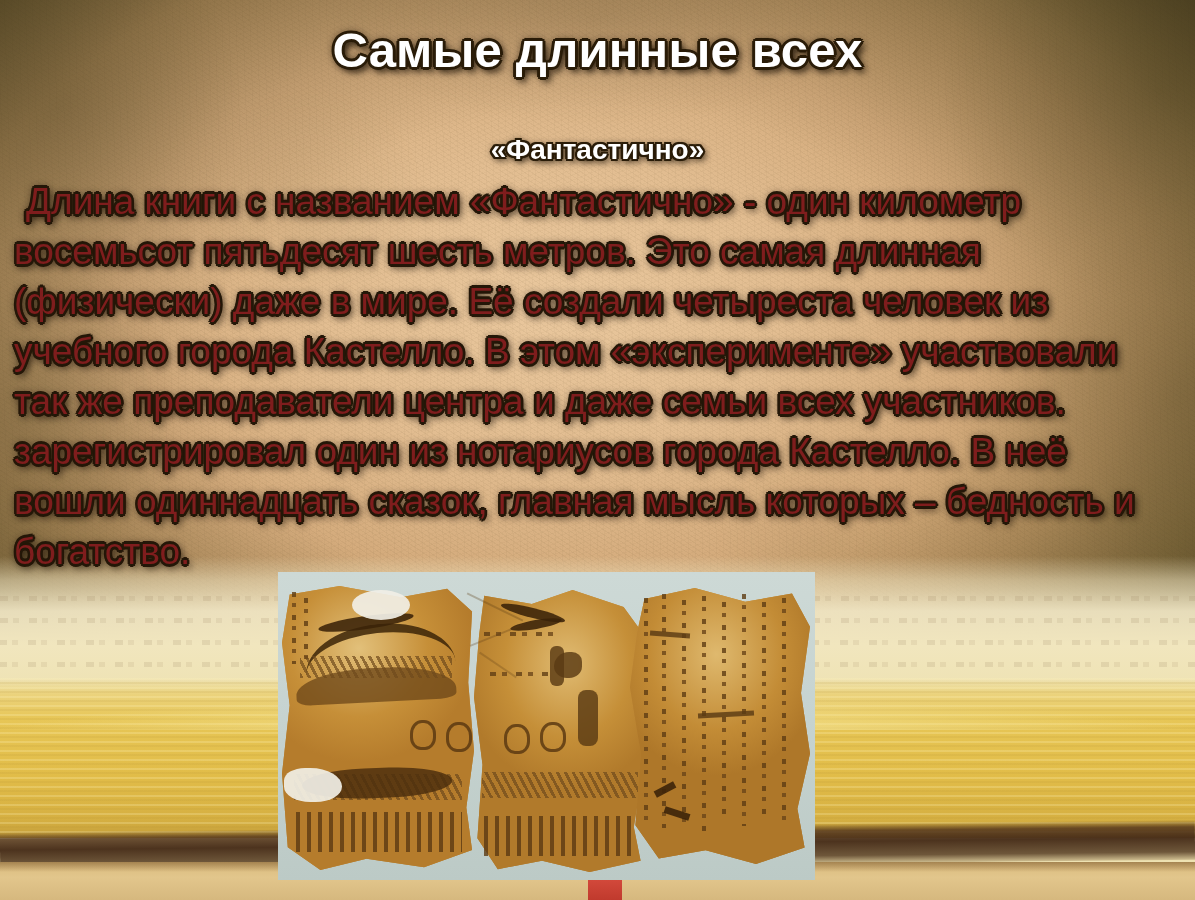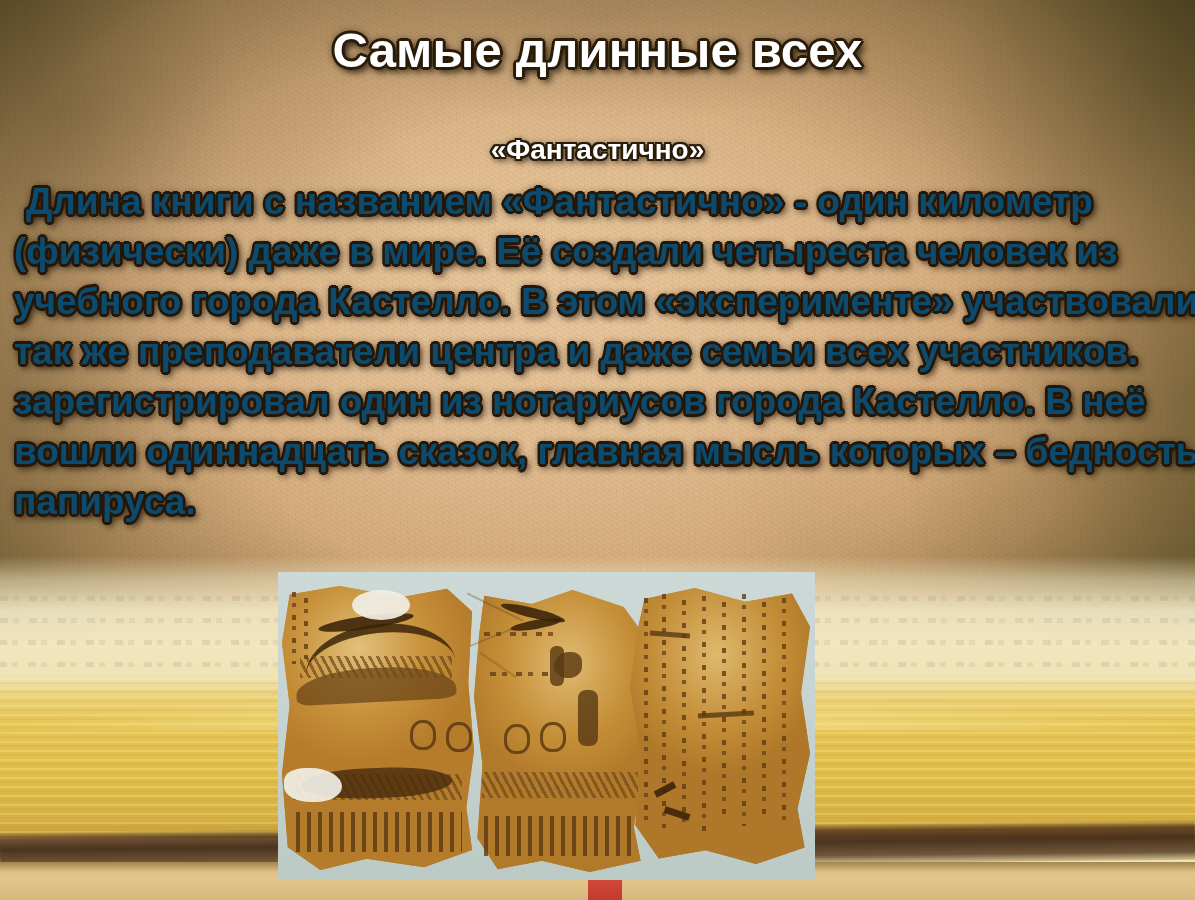--- a/index.html
+++ b/index.html
@@ -280,22 +280,22 @@
     white-space:nowrap;
   }
 
   .body-block {
     position:absolute;
     left:14px; top:177px; width:1168px;
   }
   .line {
     font-size:37px;
     line-height:50px;
-    font-weight:bold;
-    color:#0c4a6e;
+    font-weight:normal;
+    color:#7f1d1d;
     white-space:nowrap;
     text-shadow:
        1.8px 1.8px 0 #241708, -1.8px 1.8px 0 #241708,
        1.8px -1.8px 0 #241708, -1.8px -1.8px 0 #241708,
        0 2.6px 0 #241708, 2.6px 0 0 #241708, 0 -2.6px 0 #241708, -2.6px 0 0 #241708,
        0 0 8px rgba(18,10,2,.92), 3px 4px 7px rgba(18,10,2,.82);
   }
   .line.first { text-indent:12px; }
 </style>
 </head>
@@ -369,21 +369,22 @@
     <div class="ink" style="left:190px;top:62px;width:58px;height:2px;opacity:.28;transform:rotate(-22deg);"></div>
     <div class="ink" style="left:198px;top:92px;width:44px;height:2px;opacity:.26;transform:rotate(34deg);"></div>
   </div>
 
   <div class="title">Самые длинные всех</div>
 
   <div class="subtitle">«Фантастично»</div>
 
   <div class="body-block">
     <div class="line first"> Длина книги с названием «Фантастично» - один километр</div>
+    <div class="line">восемьсот пятьдесят шесть метров. Это самая длинная</div>
     <div class="line">(физически) даже в мире. Её создали четыреста человек из</div>
     <div class="line">учебного города Кастелло. В этом «эксперименте» участвовали</div>
     <div class="line">так же преподаватели центра и даже семьи всех участников.</div>
     <div class="line">зарегистрировал один из нотариусов города Кастелло. В неё</div>
     <div class="line">вошли одиннадцать сказок, главная мысль которых – бедность и</div>
-    <div class="line">папируса.</div>
+    <div class="line">богатство.</div>
   </div>
 
 </div>
 
 </body></html>

